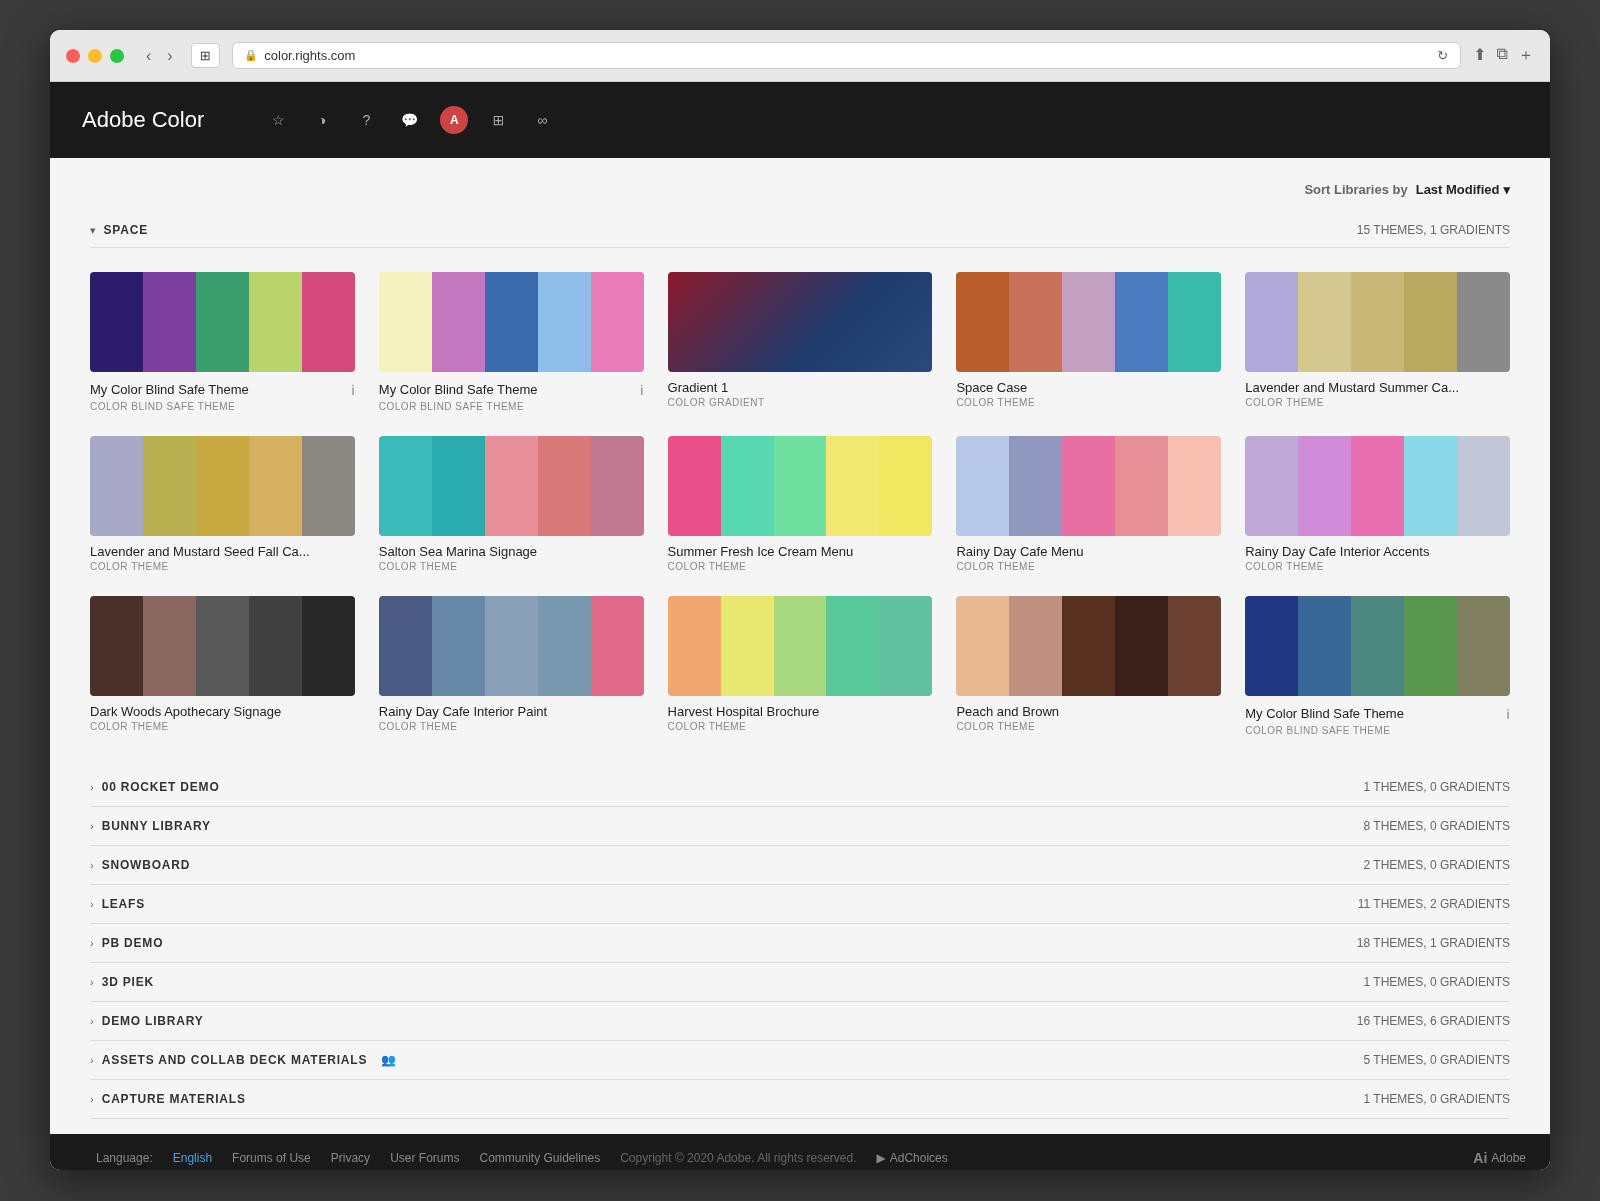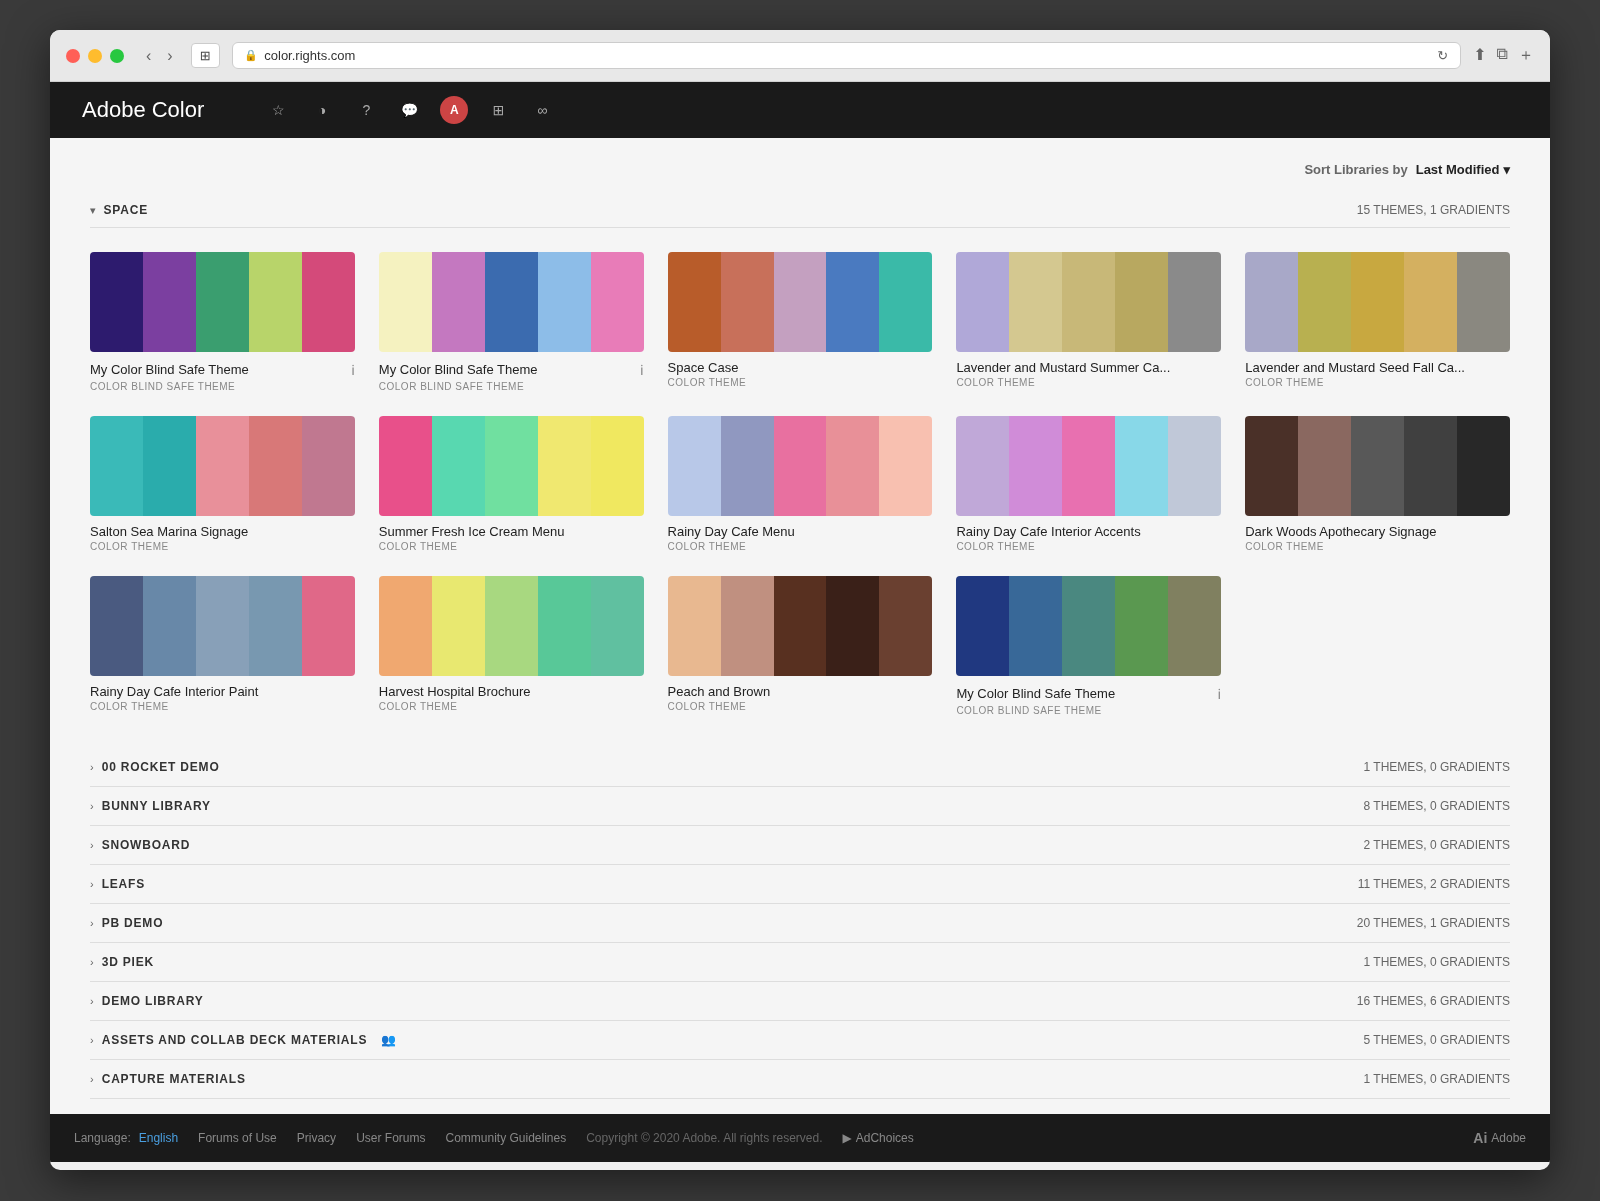--- a/index.html
+++ b/index.html
@@ -50,21 +50,21 @@
     .browser-url-bar .lock { color: #666; font-size: 11px; }
     .browser-url-bar .url-text { color: #333; font-size: 13px; }
     .browser-url-bar .refresh { margin-left: auto; color: #666; cursor: pointer; }
 
     .browser-actions { display: flex; gap: 10px; margin-left: 12px; font-size: 16px; color: #666; }
     .browser-actions span { cursor: pointer; }
 
     
     .app-header {
       background: #1a1a1a;
-      height: 56px;
+      height: 76px;
       display: flex;
       align-items: center;
       padding: 0 32px;
     }
 
     .app-logo {
       color: #fff;
       font-size: 22px;
       font-weight: 300;
       margin-right: 60px;
@@ -159,21 +159,21 @@
       background: #1a1a1a;
       height: 48px;
       display: flex;
       align-items: center;
       padding: 0 24px;
       font-size: 12px;
       color: #888;
       gap: 20px;
     }
 
-    .footer-lang { display: flex; align-items: flex-end; gap: 8px; }
+    .footer-lang { display: flex; align-items: flex-end; gap: 20px; margin-left: 22px; }
     .footer-lang-label { color: #888; }
     .footer-lang-value { color: #4A9FE0; cursor: pointer; }
     .footer-link { color: #888; cursor: pointer; text-decoration: none; }
     .footer-copy { color: #666; }
     .footer-ad { display: flex; align-items: center; gap: 4px; color: #888; }
     .adobe-logo { margin-left: auto; display: flex; align-items: center; gap: 4px; color: #888; font-size: 12px; }
   </style>
 </head>
 <body>
 
@@ -259,20 +259,27 @@
             <div class="swatch-seg" style="background:#8DBDE8"></div>
             <div class="swatch-seg" style="background:#E87CB8"></div>
           </div>
           <div class="theme-title">
             <span>My Color Blind Safe Theme</span>
             <span class="info-icon">ℹ</span>
           </div>
           <div class="theme-type">COLOR BLIND SAFE THEME</div>
         </div>
 
+        <div class="theme-card">
+          <div class="theme-swatch gradient" style="background: linear-gradient(135deg, #8B1A2A 0%, #1E3A6E 60%, #2B4A7A 100%)"></div>
+          <div class="theme-title">
+            <span>Gradient 1</span>
+          </div>
+          <div class="theme-type">COLOR GRADIENT</div>
+        </div>
 
         <div class="theme-card">
           <div class="theme-swatch">
             <div class="swatch-seg" style="background:#B85C2A"></div>
             <div class="swatch-seg" style="background:#C8705A"></div>
             <div class="swatch-seg" style="background:#C4A0C0"></div>
             <div class="swatch-seg" style="background:#4A7AC0"></div>
             <div class="swatch-seg" style="background:#3ABAA8"></div>
           </div>
           <div class="theme-title">
@@ -465,21 +472,21 @@
           <span class="library-chevron">›</span>
           <span class="collapsed-library-name">LEAFS</span>
         </div>
         <span class="collapsed-library-count">11 THEMES, 2 GRADIENTS</span>
       </div>
       <div class="collapsed-library">
         <div class="collapsed-library-left">
           <span class="library-chevron">›</span>
           <span class="collapsed-library-name">PB DEMO</span>
         </div>
-        <span class="collapsed-library-count">20 THEMES, 1 GRADIENTS</span>
+        <span class="collapsed-library-count">18 THEMES, 1 GRADIENTS</span>
       </div>
       <div class="collapsed-library">
         <div class="collapsed-library-left">
           <span class="library-chevron">›</span>
           <span class="collapsed-library-name">3D PIEK</span>
         </div>
         <span class="collapsed-library-count">1 THEMES, 0 GRADIENTS</span>
       </div>
       <div class="collapsed-library">
         <div class="collapsed-library-left">

